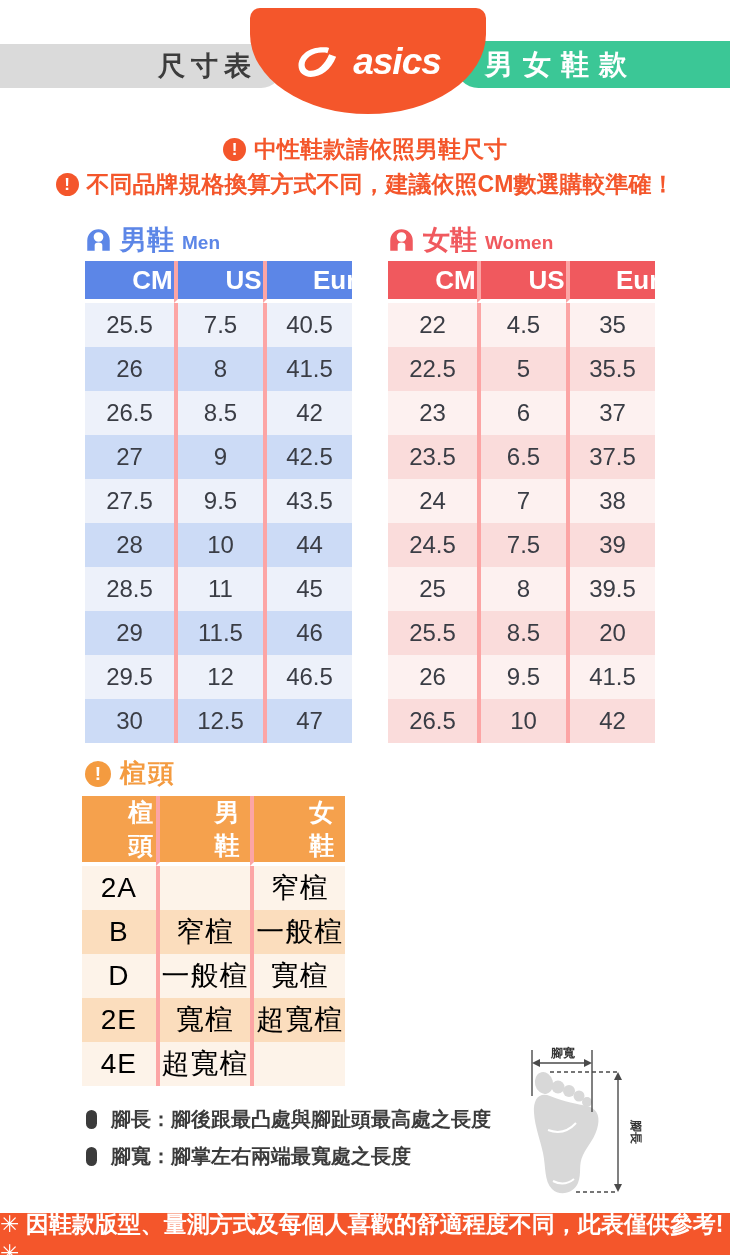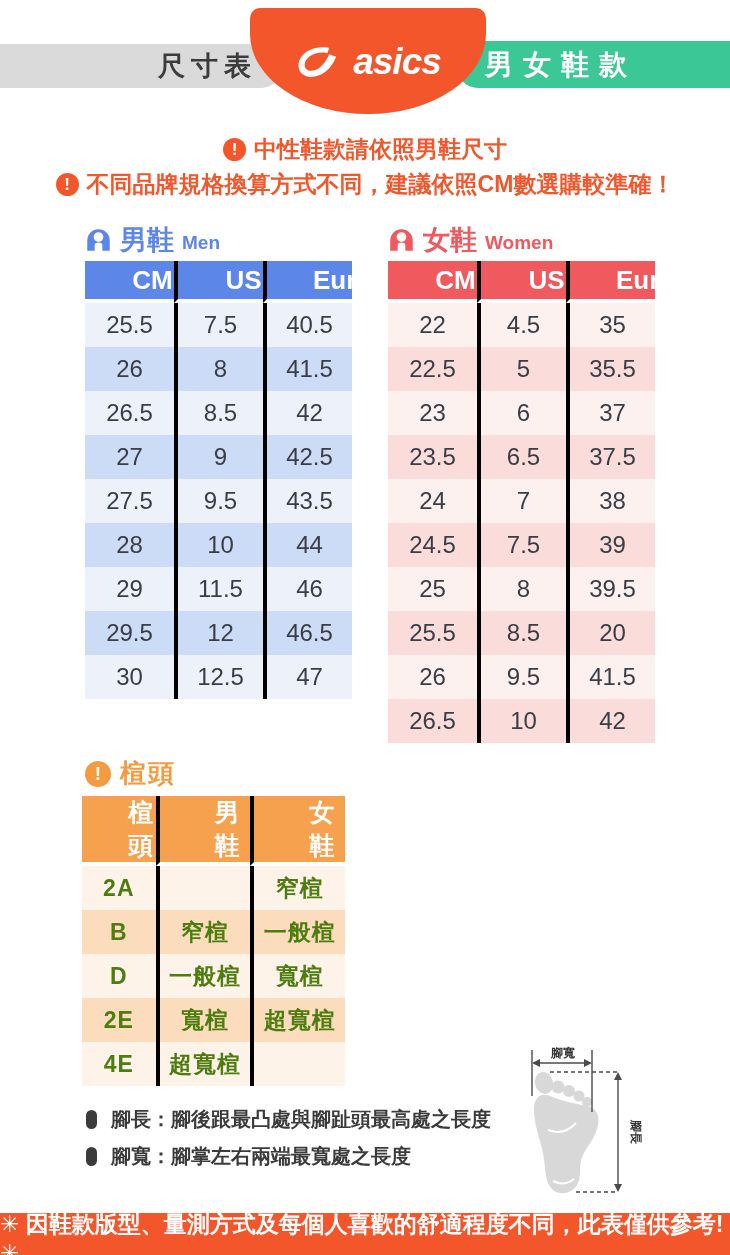--- a/index.html
+++ b/index.html
@@ -58,41 +58,41 @@
   .women-label { left: 388px; top: 219px; }
   .men-label .t, .men-label .s { color: #5C86E7; }
   .women-label .t, .women-label .s { color: #F0595E; }
   .person-icon { width: 27px; height: 27px; }
 
   
   table { border-collapse: separate; border-spacing: 0; table-layout: fixed; position: absolute; }
   th, td { text-align: center; vertical-align: middle; }
   th { height: 42px; border-bottom: 4px solid #fff; color: #fff; font-size: 26px; font-weight: bold; padding-left: 46px; }
   td { height: 44px; font-size: 24px; color: #3A3D45; }
-  th + th, td + td { border-left: 4px solid #000000; }
+  th + th, td + td { border-left: 4px solid #fca5a5; }
 
   .men-table   { left: 85px;  top: 253px; width: 267px; }
   .women-table { left: 388px; top: 253px; width: 267px; }
   .men-table th { background: #5C86E7; }
   .men-table tbody tr:nth-child(odd)  td { background: #EDF1FA; }
   .men-table tbody tr:nth-child(even) td { background: #CCDBF6; }
   .women-table th { background: #F0595E; }
   .women-table tbody tr:nth-child(odd)  td { background: #FDF1F0; }
   .women-table tbody tr:nth-child(even) td { background: #FADCDB; }
 
   
   .width-label { left: 85px; top: 748px; position: absolute; display: flex; align-items: center; gap: 9px; }
   .width-label .excl-icon { width: 26px; height: 26px; background: #F49B40; font-size: 19px; }
   .width-label .t { color: #F49B40; font-size: 26px; font-weight: bold; letter-spacing: 2px; }
   .width-table { left: 82px; top: 788px; width: 263px; }
   .width-table th { background: #F5A14D; font-size: 25px; letter-spacing: 2px; }
   .width-table col.c1 { width: 28%; }
   .width-table col.c2 { width: 36%; }
   .width-table col.c3 { width: 36%; }
-  .width-table td { font-weight: bold; font-size: 23px; color: #4d7c0f; letter-spacing: 1px; }
+  .width-table td { font-weight: normal; font-size: 28px; color: #000000; letter-spacing: 1px; }
   .width-table tbody tr:nth-child(odd)  td { background: #FDF3E9; }
   .width-table tbody tr:nth-child(even) td { background: #FBDDBD; }
 
   
   .note-row { position: absolute; left: 86px; display: flex; align-items: center; gap: 14px; }
   .note-1 { top: 1098px; }
   .note-2 { top: 1135px; }
   .note-bullet { width: 11px; height: 19px; border-radius: 6px; background: #3B3B3B; flex: 0 0 auto; }
   .note-text { font-size: 20px; font-weight: bold; color: #3B3B3B; }
 
@@ -173,20 +173,25 @@
         </tr>
         <tr>
           <td>27.5</td>
           <td>9.5</td>
           <td>43.5</td>
         </tr>
         <tr>
           <td>28</td>
           <td>10</td>
           <td>44</td>
+        </tr>
+        <tr>
+          <td>28.5</td>
+          <td>11</td>
+          <td>45</td>
         </tr>
         <tr>
           <td>29</td>
           <td>11.5</td>
           <td>46</td>
         </tr>
         <tr>
           <td>29.5</td>
           <td>12</td>
           <td>46.5</td>

